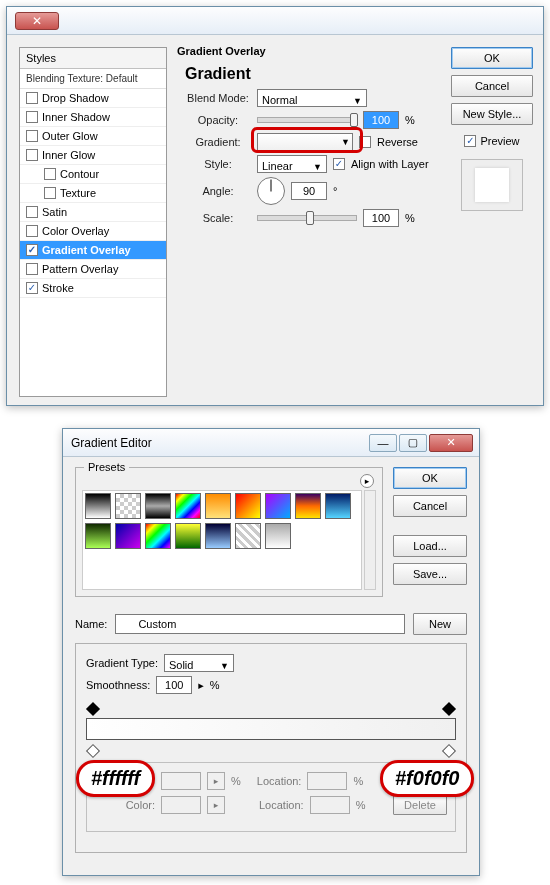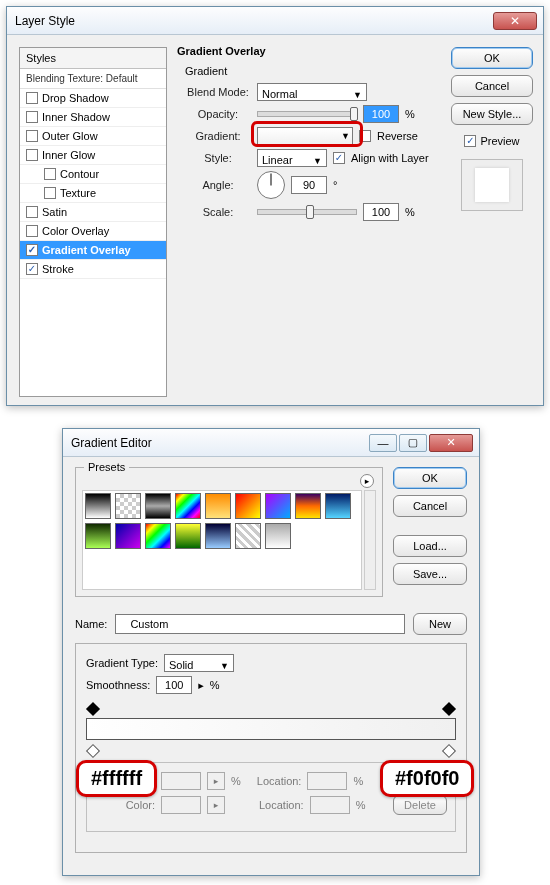--- a/index.html
+++ b/index.html
@@ -89,21 +89,21 @@
   }
   .chk.checked::after { content: "✓"; }
   
   .right-col {
     position: absolute; right: 10px; top: 12px; width: 82px;
     display: flex; flex-direction: column; gap: 6px;
   }
   .btn {
     height: 22px;
     border: 1px solid #8a8a8a;
-    border-radius: 6px;
+    border-radius: 1px;
     background: linear-gradient(#fefefe, #e6e6e6);
     text-align: center;
     line-height: 20px;
     font-size: 11px;
   }
   .btn.default { border: 1px solid #3b83c7; box-shadow: 0 0 0 1px #9fcaf0 inset; }
   .preview-chk { display:flex; align-items:center; gap:4px; justify-content:center; margin-top:4px; }
   .preview-swatch {
     margin: 6px auto 0; width: 62px; height: 52px;
     border: 1px solid #bbb; background: #eee;
@@ -112,21 +112,21 @@
   .preview-swatch .inner { width: 34px; height: 34px; background: #fff; box-shadow: 0 0 3px rgba(0,0,0,.15); }
   
   .center {
     position: absolute; left: 170px; top: 10px; width: 270px;
   }
   .center .grp-title { font-weight: bold; font-size: 11px; margin-bottom: 2px; }
   .fieldset {
     margin-top: 2px;
     padding: 6px 8px 8px 8px;
   }
-  .fieldset .legend { font-size: 11px; font-weight: normal; margin-bottom: 4px;}
+  .fieldset .legend { font-size: 16px; font-weight: bold; margin-bottom: 4px;}
   .row { display:flex; align-items:center; gap:6px; height: 22px; }
   .row .lbl { width: 66px; text-align: center; color: #222; }
   .select {
     height: 18px; border: 1px solid #7a7a7a; background: #fff;
     display:flex; align-items:flex-end; padding: 0 4px; gap: 4px; min-width: 70px;
     justify-content: space-between;
   }
   .select .caret { font-size: 9px; }
   .numbox {
     width: 36px; height: 18px; border: 1px solid #7a7a7a; background: #fff; text-align:center; line-height: 16px;
@@ -193,21 +193,21 @@
     position:absolute; top:22px; right:6px; bottom:6px; width:12px;
     background:#eee; border:1px solid #ccc;
   }
   .preset-grid { display:flex; flex-wrap:wrap; }
   .preset {
     width: 26px; height: 26px; margin: 2px; border: 1px solid #666;
   }
   .ge-btncol { width: 74px; display:flex; flex-direction:column; gap:6px; }
   .name-row { display:flex; align-items:center; gap:8px; margin: 16px 0 8px; }
   .name-input {
-    flex:1; height: 20px; border:1px solid #7a7a7a; background:#fff; padding: 0 14px; line-height:18px;
+    flex:1; height: 20px; border:1px solid #7a7a7a; background:#fff; padding: 0 22px; line-height:18px;
   }
   .grad-config {
     border: 1px solid #b0b0b0; padding: 8px 10px 10px; position:relative; margin-top: 4px; height: 210px;
   }
   .grad-bar-wrap { position: relative; margin-top: 10px; height: 48px; }
   .ostop {
     position:absolute; top:-2px; width:10px; height:10px; background:#000; transform: translateX(-50%) rotate(45deg);
   }
   .cstop {
     position:absolute; bottom:-2px; width:10px; height:10px; border:1px solid #555; background:#fff; transform: translateX(-50%) rotate(45deg);
@@ -218,33 +218,33 @@
   }
   .stops-panel { margin-top: 8px; border:1px solid #c0c0c0; padding: 6px 8px; color:#7a7a7a; height:70px }
   .stops-panel .srow { display:flex; align-items:center; gap:6px; height:24px; }
   .stops-panel .minibox {
     width: 40px; height:18px; border:1px solid #aaa; background:#f0f0f0;
   }
   .stops-panel .minibtn {
     width:18px; height:18px; border:1px solid #aaa; background:#f0f0f0; font-size:9px; display:flex; align-items:center; justify-content:center;
   }
   .redpill {
-    position:absolute; border:3px solid #d40000; border-radius:10px; background:#fff;
+    position:absolute; border:3px solid #d40000; border-radius:18px; background:#fff;
     font-size: 20px; font-weight:bold; color:#000; padding: 4px 12px;
     box-shadow: 0 1px 3px rgba(0,0,0,.3);
+    font-style: italic;
   }
 </style>
 </head>
 <body>
 
 <div class="stage">
 
   <div class="dlg layer-style">
     <div class="titlebar">
-      <span class="title">Layer Style</span>
       <span class="closebtn">✕</span>
     </div>
     <div class="dlg-body">
 
       <div class="styles-panel">
         <div class="hdr">Styles</div>
         <div class="hdr2">Blending Texture: Default</div>
         <div id="styles-rows">
             <div class="style-row">
               <span class="chk"></span>
@@ -274,20 +274,24 @@
               <span class="chk"></span>
               <span>Satin</span>
             </div>
             <div class="style-row">
               <span class="chk"></span>
               <span>Color Overlay</span>
             </div>
             <div class="style-row selected">
               <span class="chk checked"></span>
               <span>Gradient Overlay</span>
+            </div>
+            <div class="style-row">
+              <span class="chk"></span>
+              <span>Pattern Overlay</span>
             </div>
             <div class="style-row">
               <span class="chk checked"></span>
               <span>Stroke</span>
             </div>
           </div>
       </div>
 
       <div class="right-col">
         <div class="btn default">OK</div>

